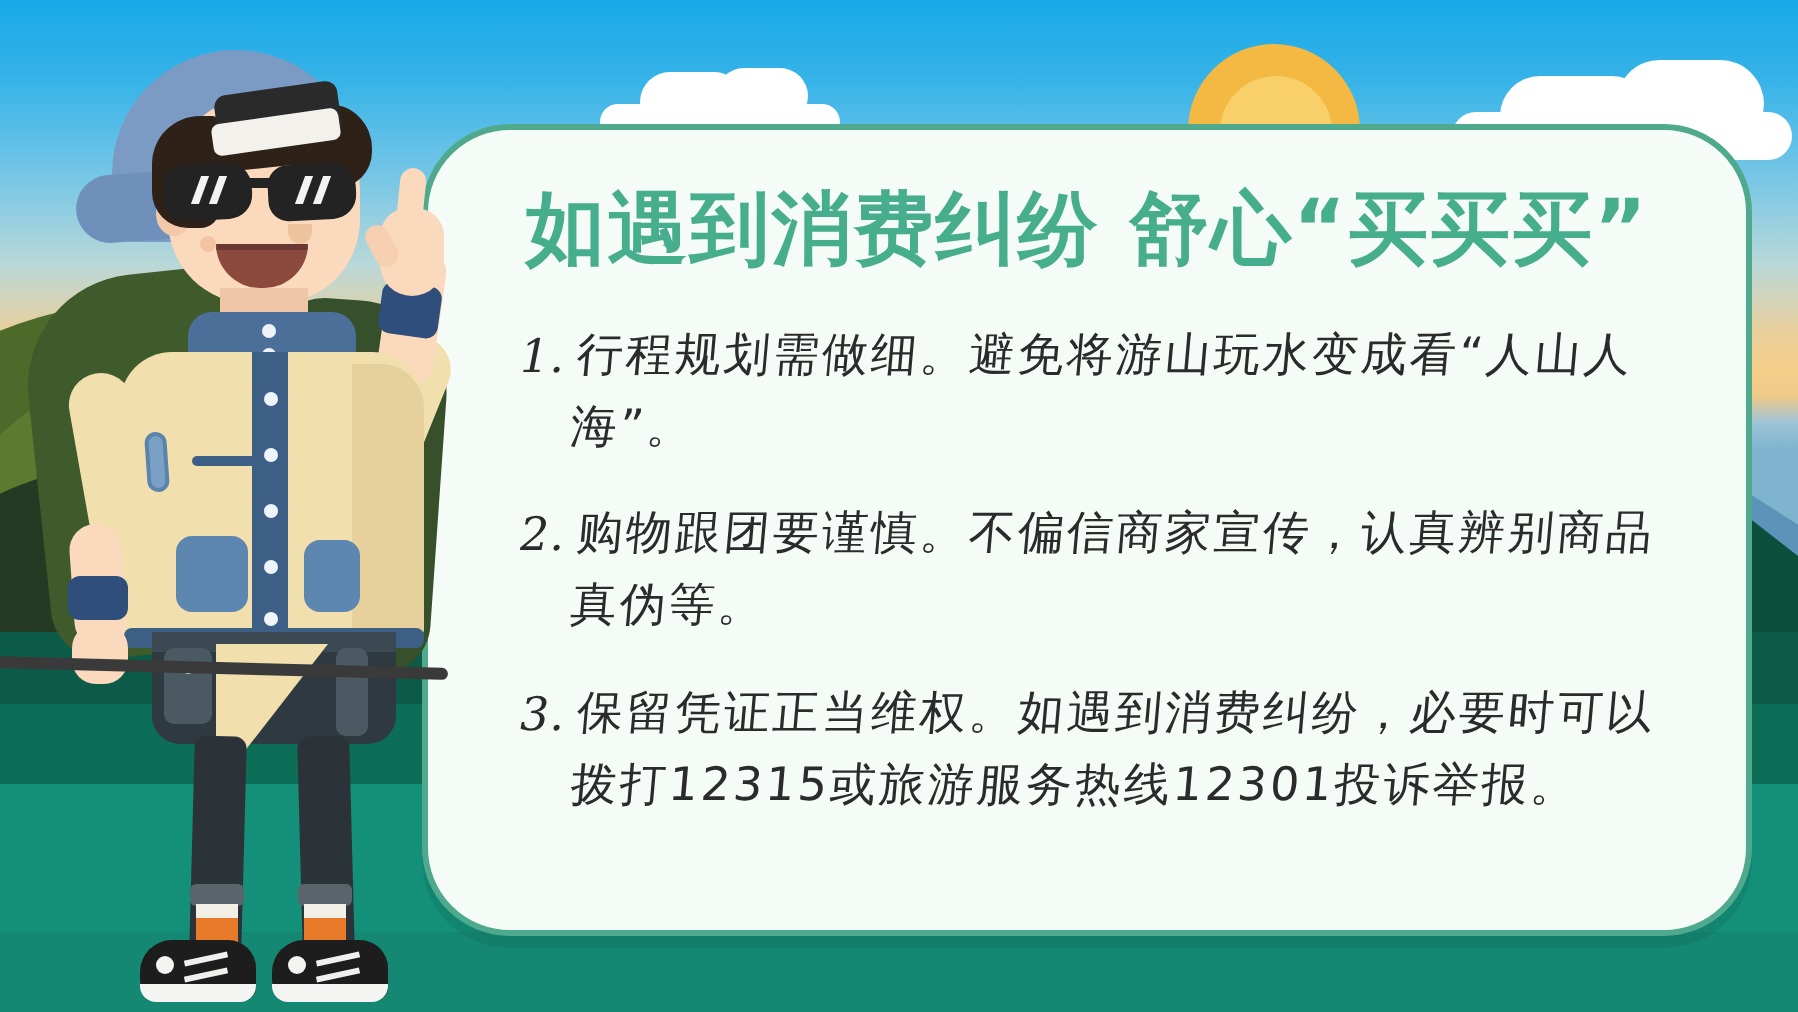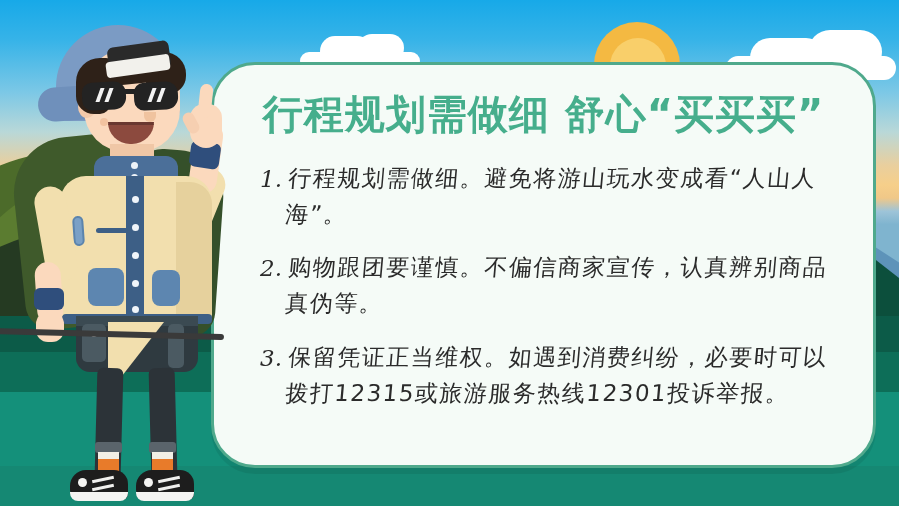--- a/index.html
+++ b/index.html
@@ -501,21 +501,21 @@
     <div class="hill-olive2"></div>
     <div class="hill-dark"></div>
 
     <div class="ground1"></div>
     <div class="ground2"></div>
     <div class="ground3"></div>
     <div class="ground4"></div>
   </div>
 
   <div class="card">
-    <div class="card-title">行程规划需做细 舒心“买买买”</div>
+    <div class="card-title">如遇到消费纠纷 舒心“买买买”</div>
 
     <ul class="list">
       <li>
         <span class="num">1.</span>
         <span class="txt">行程规划需做细。避免将游山玩水变成看“人山人海”。</span>
       </li>
       <li>
         <span class="num">2.</span>
         <span class="txt">购物跟团要谨慎。不偏信商家宣传，认真辨别商品真伪等。</span>
       </li>

